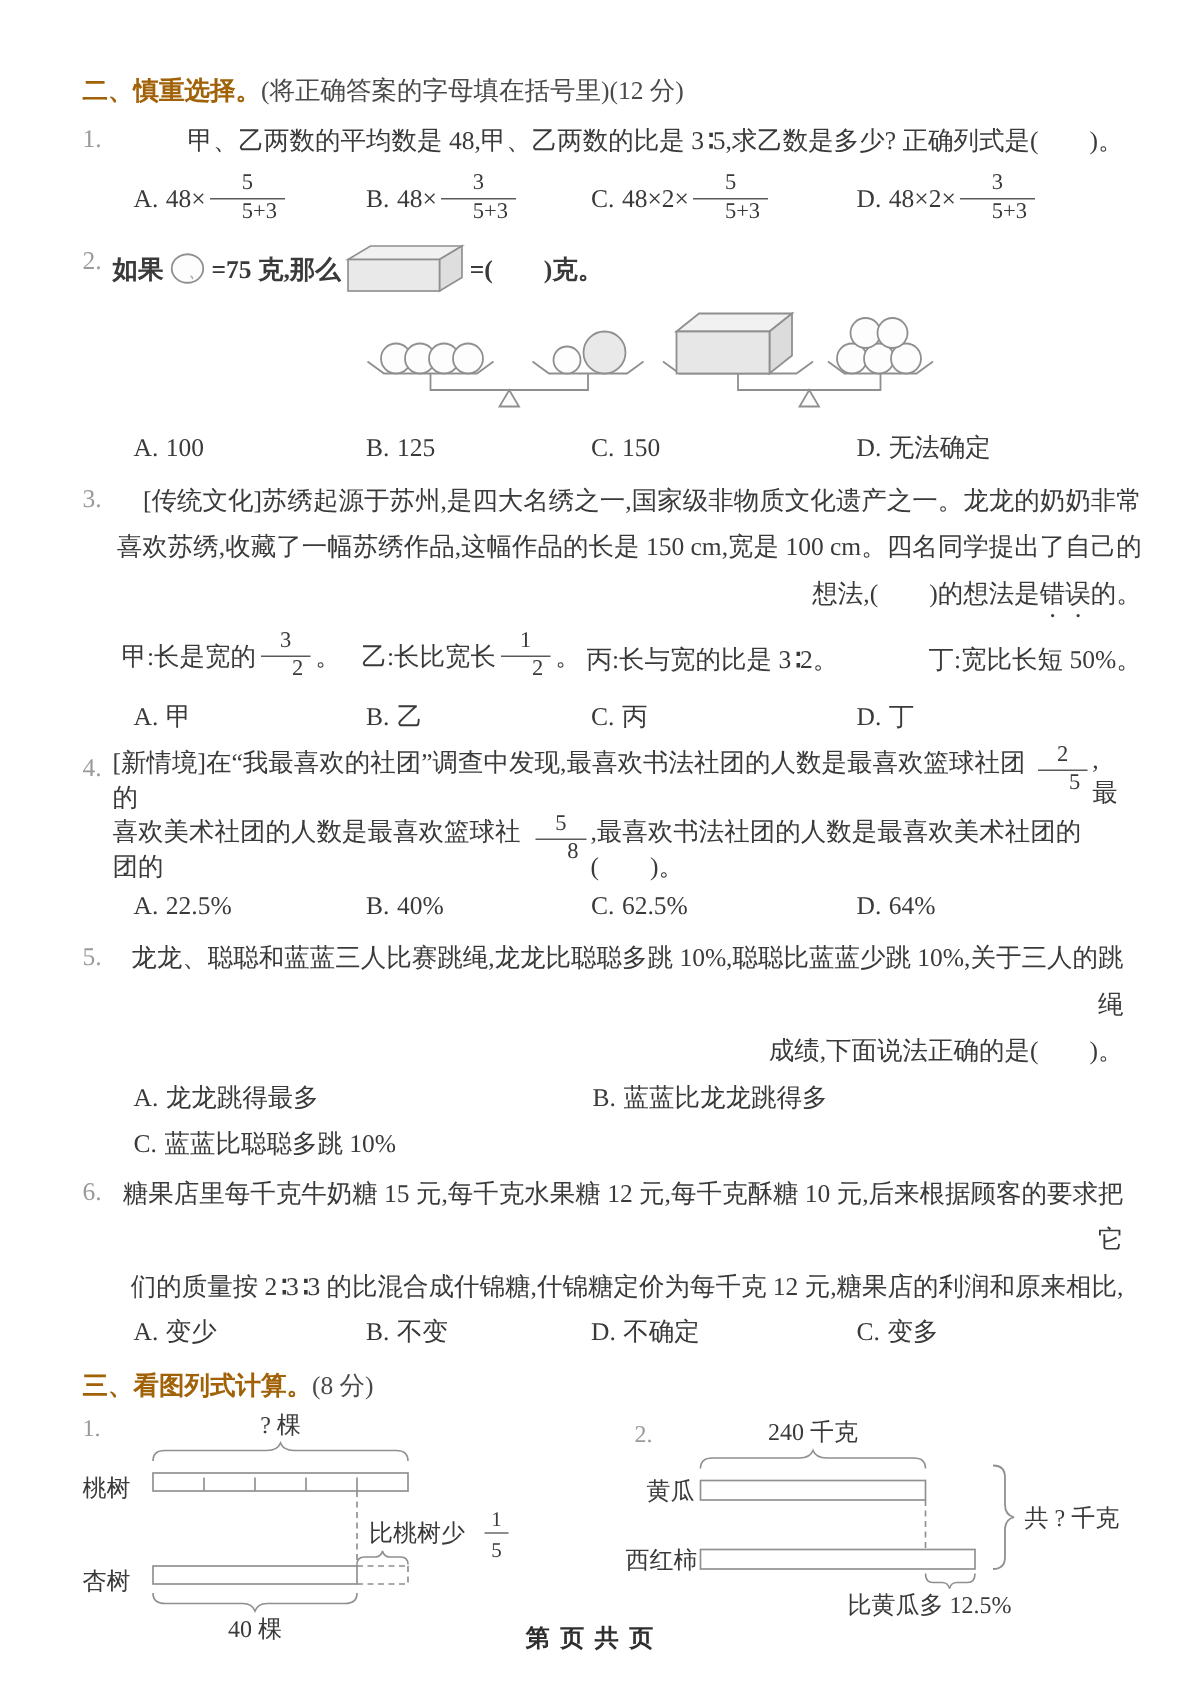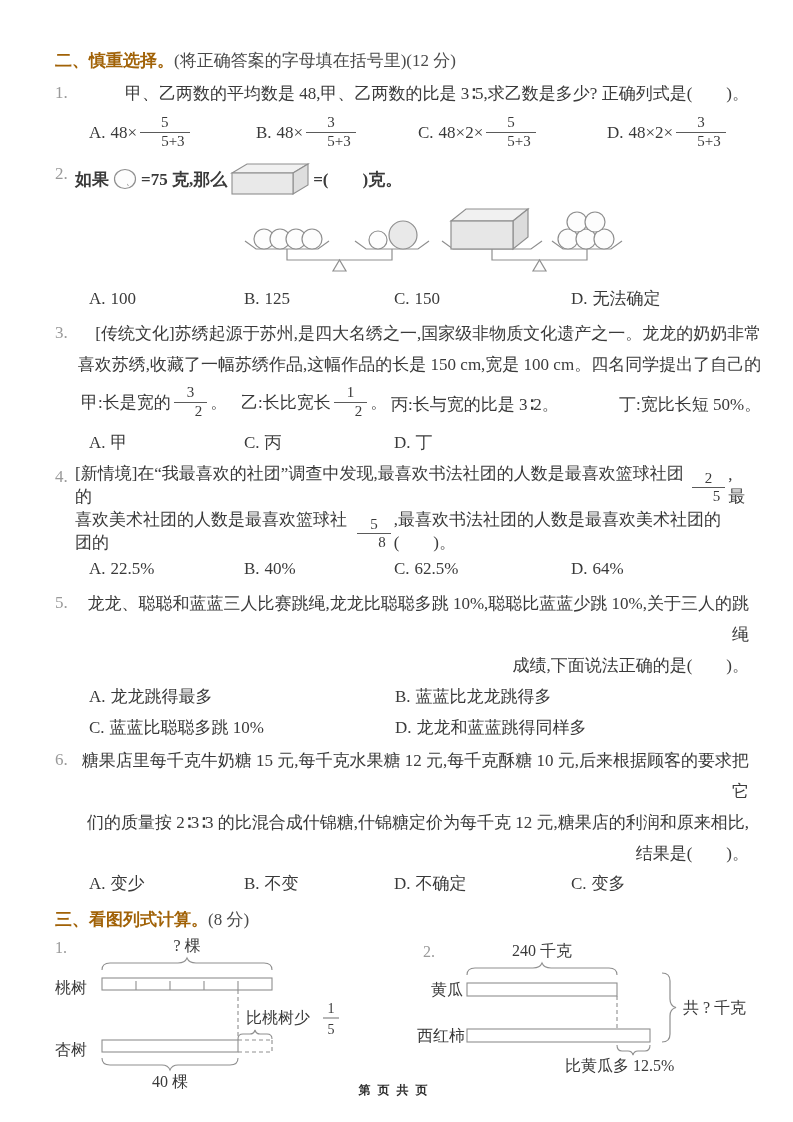--- a/index.html
+++ b/index.html
@@ -16,35 +16,35 @@
   .qbody{flex:1;}
   .qline{line-height:31px;text-align:right;}
   .opt-row4{display:grid;grid-template-columns:155px 150px 177px auto;padding-left:14px;line-height:30px;}
   .opt-row2{display:grid;grid-template-columns:306px auto;padding-left:14px;line-height:31px;}
   .opt{white-space:nowrap;}
   .opt .letter{margin-right:5px;}
   .frac{display:inline-block;vertical-align:middle;text-align:center;
         font-size:15px;line-height:1.18;margin:0 3px;transform:translateY(-2px);}
   .frac .fnum{display:block;padding:0 5px;border-bottom:1.4px solid #5a5a5a;}
   .frac .fden{display:block;padding:0 5px;margin-left:16px;}
-  .frac-row{display:flex;align-items:flex-end;min-height:46px;}
+  .frac-row{display:flex;align-items:flex-start;min-height:46px;}
   .opt-row-frac{display:grid;grid-template-columns:155px 150px 177px auto;
-        padding-left:14px;align-items:center;min-height:50px;gap:12px;}
+        padding-left:14px;align-items:center;min-height:50px;}
   .stat-row{display:grid;grid-template-columns:160px 150px 228px auto;
         padding-left:6px;align-items:center;min-height:48px;}
   .emph{text-emphasis:filled dot;-webkit-text-emphasis:filled dot;
         text-emphasis-position:under right;-webkit-text-emphasis-position:under;}
   .q2line{display:flex;align-items:center;height:40px;font-weight:bold;}
   .inline-svg{display:inline-block;vertical-align:middle;margin:0 3px;}
   .scales-wrap{margin:4px 0 4px 162px;}
   .diagrams{position:relative;height:160px;margin-top:2px;}
   .diag1{position:absolute;left:-8px;top:0;}
   .diag2{position:absolute;left:362px;top:4px;}
   .footer{position:absolute;left:0;right:0;top:1082px;text-align:center;
-        font-size:12px;letter-spacing:7px;color:#2e2e2e;
+        font-size:16px;letter-spacing:7px;color:#2e2e2e;
         font-family:"Liberation Serif","DejaVu Serif",serif;font-weight:600;}
   svg text{font-family:"Liberation Serif","DejaVu Serif",serif;fill:#3a3a3a;}
   .gray-num{fill:#9a9a9a;}
 </style>
 </head>
 <body>
 
 <div class="page">
   <div class="content">
 
@@ -125,28 +125,32 @@
           <span class="opt"><span class="letter">D.</span><span>无法确定</span></span>
         </div>
       </div>
     </div>
 
     <div class="question" style="margin-top:4px;">
       <span class="qnum">3.</span>
       <div class="qbody">
         <div class="qline">[传统文化]苏绣起源于苏州,是四大名绣之一,国家级非物质文化遗产之一。龙龙的奶奶非常</div>
         <div class="qline">喜欢苏绣,收藏了一幅苏绣作品,这幅作品的长是 150 cm,宽是 100 cm。四名同学提出了自己的</div>
+        <div class="qline">
+          <span>想法,(　　)的想法是</span><span class="emph">错误</span><span>的。</span>
+        </div>
         <div class="stat-row">
           <span class="opt"><span>甲:长是宽的</span><span class="frac"><span class="fnum">3</span><span class="fden">2</span></span><span>。</span></span>
           <span class="opt"><span>乙:长比宽长</span><span class="frac"><span class="fnum">1</span><span class="fden">2</span></span><span>。</span></span>
           <span class="opt">丙:长与宽的比是 3∶2。</span>
           <span class="opt">丁:宽比长短 50%。</span>
         </div>
         <div class="opt-row4">
           <span class="opt"><span class="letter">A.</span><span>甲</span></span>
+          <span class="opt"><span class="letter">B.</span><span>乙</span></span>
           <span class="opt"><span class="letter">C.</span><span>丙</span></span>
           <span class="opt"><span class="letter">D.</span><span>丁</span></span>
         </div>
       </div>
     </div>
 
     <div class="question" style="margin-top:4px;">
       <span class="qnum">4.</span>
       <div class="qbody">
         <div class="frac-row">
@@ -178,31 +182,29 @@
       <span class="qnum">5.</span>
       <div class="qbody">
         <div class="qline">龙龙、聪聪和蓝蓝三人比赛跳绳,龙龙比聪聪多跳 10%,聪聪比蓝蓝少跳 10%,关于三人的跳绳</div>
         <div class="qline">成绩,下面说法正确的是(　　)。</div>
         <div class="opt-row2">
           <span class="opt"><span class="letter">A.</span><span>龙龙跳得最多</span></span>
           <span class="opt"><span class="letter">B.</span><span>蓝蓝比龙龙跳得多</span></span>
         </div>
         <div class="opt-row2">
           <span class="opt"><span class="letter">C.</span><span>蓝蓝比聪聪多跳 10%</span></span>
-          <span class="opt"><span class="letter">D.</span><span>龙龙和蓝蓝跳得同样多</span></span>
         </div>
       </div>
     </div>
 
     <div class="question" style="margin-top:2px;">
       <span class="qnum">6.</span>
       <div class="qbody">
         <div class="qline">糖果店里每千克牛奶糖 15 元,每千克水果糖 12 元,每千克酥糖 10 元,后来根据顾客的要求把它</div>
         <div class="qline">们的质量按 2∶3∶3 的比混合成什锦糖,什锦糖定价为每千克 12 元,糖果店的利润和原来相比,</div>
-        <div class="qline">结果是(　　)。</div>
         <div class="opt-row4">
           <span class="opt"><span class="letter">A.</span><span>变少</span></span>
           <span class="opt"><span class="letter">B.</span><span>不变</span></span>
           <span class="opt"><span class="letter">D.</span><span>不确定</span></span>
           <span class="opt"><span class="letter">C.</span><span>变多</span></span>
         </div>
       </div>
     </div>
 
     <div class="sec-title" style="margin-top:6px;">

